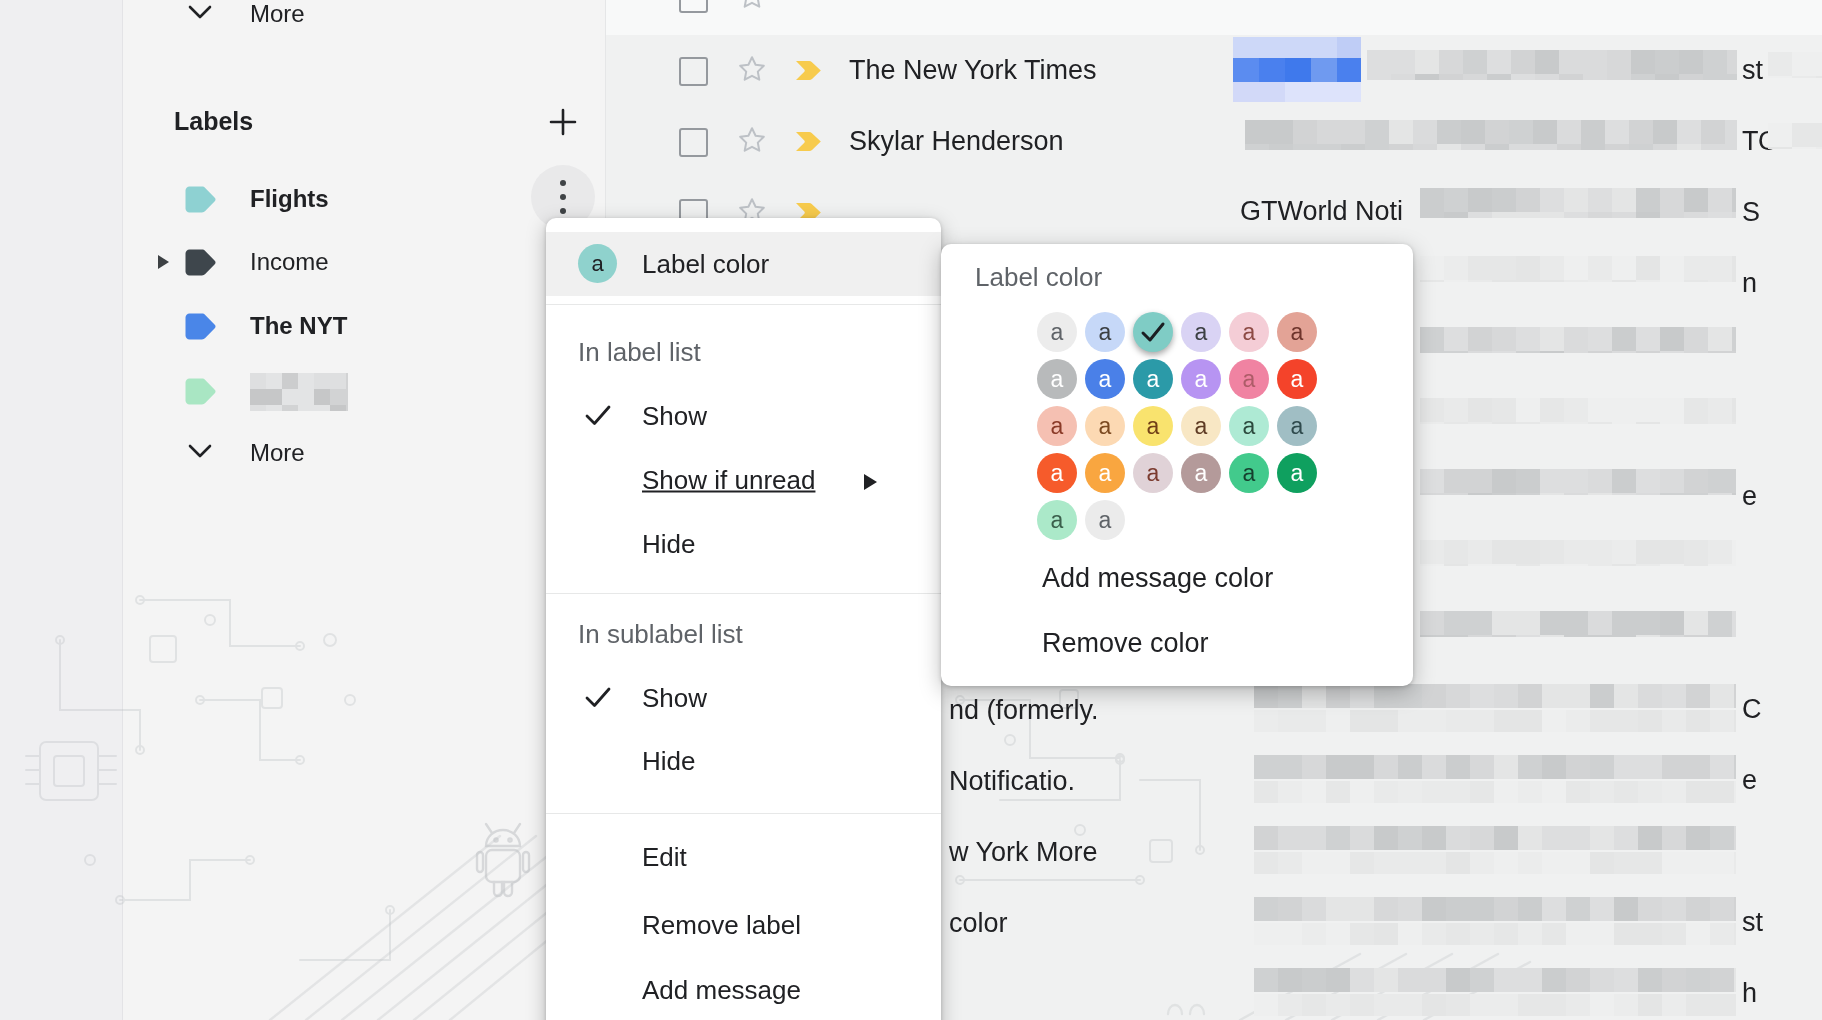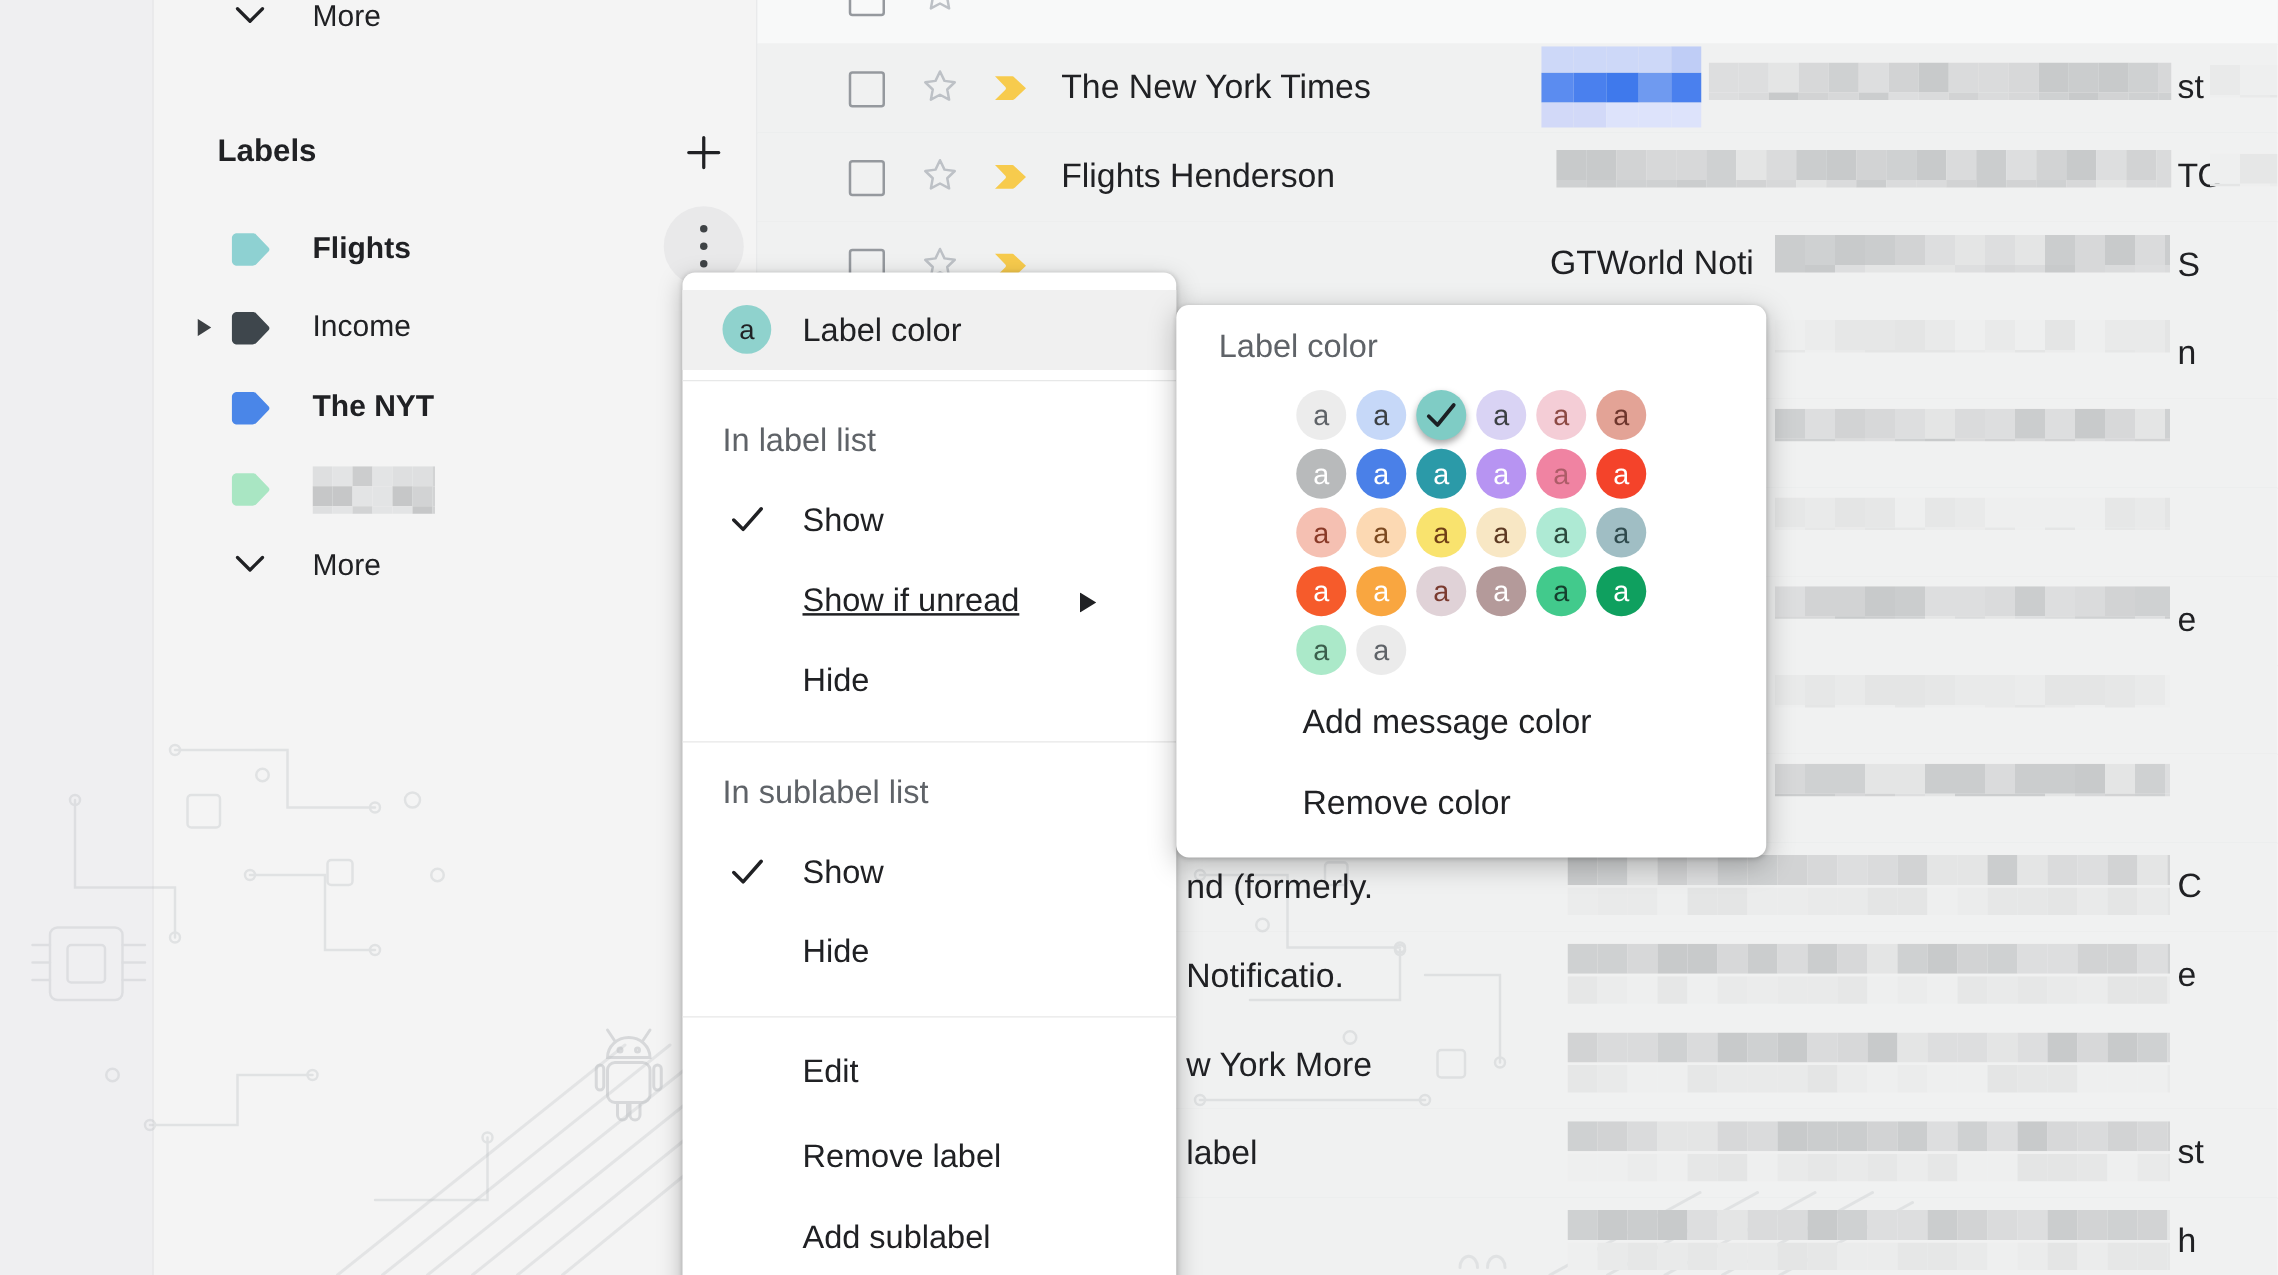--- a/index.html
+++ b/index.html
@@ -288,21 +288,21 @@
       <i style="position: absolute; left: 24px; top: 24px; width: 24px; height: 24px; background: rgb(233, 234, 234);"></i>
       <i style="position: absolute; left: 48px; top: 24px; width: 24px; height: 24px; background: rgb(230, 231, 231);"></i>
     </div>
     <div class="checkbox" style="left: 679px; top: 128px;"></div>
     <span class="abs" style="left: 737px; top: 125px;"><svg width="30" height="30" viewBox="0 0 30 30">
         <path d="M15 3.2 l3.6 7.5 8.2 1.1 -6 5.8 1.5 8.1 -7.3 -3.9 -7.3 3.9 1.5 -8.1 -6 -5.8 8.2 -1.1 Z" fill="none" stroke="#bdc1c6" stroke-width="2" stroke-linejoin="round"></path>
       </svg></span>
     <span class="abs" style="left: 794px; top: 130px;"><svg width="29" height="23" viewBox="0 0 29 23">
         <path d="M2 2 H15.2 c1 0 1.9 .4 2.5 1.1 L26.8 11.5 18 19.9 c-.7 .7 -1.6 1.1 -2.6 1.1 H2 l8.3 -8.3 c.6 -.6 .6 -1.6 0 -2.2 Z" fill="#f7cb4d"></path>
       </svg></span>
-    <span class="sender" style="left: 849px; top: 141px;">Flights Henderson</span>
+    <span class="sender" style="left: 849px; top: 141px;">Skylar Henderson</span>
     <span class="tail-frag" style="left: 1742px; top: 141px;">TO</span>
     <div class="redact" style="left: 1245px; top: 120px; width: 492px; height: 30px;">
       <i style="position: absolute; left: 0px; top: 0px; width: 24px; height: 24px; background: rgb(200, 202, 203);"></i>
       <i style="position: absolute; left: 24px; top: 0px; width: 24px; height: 24px; background: rgb(200, 202, 203);"></i>
       <i style="position: absolute; left: 48px; top: 0px; width: 24px; height: 24px; background: rgb(210, 211, 212);"></i>
       <i style="position: absolute; left: 72px; top: 0px; width: 24px; height: 24px; background: rgb(215, 216, 217);"></i>
       <i style="position: absolute; left: 96px; top: 0px; width: 24px; height: 24px; background: rgb(215, 216, 217);"></i>
       <i style="position: absolute; left: 120px; top: 0px; width: 24px; height: 24px; background: rgb(207, 209, 210);"></i>
       <i style="position: absolute; left: 144px; top: 0px; width: 24px; height: 24px; background: rgb(228, 229, 229);"></i>
       <i style="position: absolute; left: 168px; top: 0px; width: 24px; height: 24px; background: rgb(218, 219, 220);"></i>
@@ -706,21 +706,21 @@
       <i style="position: absolute; left: 288px; top: 0px; width: 24px; height: 24px; background: rgb(238, 239, 239);"></i>
       <i style="position: absolute; left: 312px; top: 0px; width: 24px; height: 24px; background: rgb(238, 239, 239);"></i>
       <i style="position: absolute; left: 336px; top: 0px; width: 24px; height: 24px; background: rgb(228, 229, 229);"></i>
       <i style="position: absolute; left: 360px; top: 0px; width: 24px; height: 24px; background: rgb(230, 231, 231);"></i>
       <i style="position: absolute; left: 384px; top: 0px; width: 24px; height: 24px; background: rgb(230, 231, 231);"></i>
       <i style="position: absolute; left: 408px; top: 0px; width: 24px; height: 24px; background: rgb(238, 239, 239);"></i>
       <i style="position: absolute; left: 432px; top: 0px; width: 24px; height: 24px; background: rgb(238, 239, 239);"></i>
       <i style="position: absolute; left: 456px; top: 0px; width: 24px; height: 24px; background: rgb(238, 239, 239);"></i>
       <i style="position: absolute; left: 480px; top: 0px; width: 24px; height: 24px; background: rgb(233, 234, 234);"></i>
     </div>
-    <span class="sender" style="left: 949px; top: 923px;">label</span>
+    <span class="sender" style="left: 949px; top: 923px;">color</span>
     <span class="tail-frag" style="left: 1742px; top: 922px;">st</span>
     <div class="redact" style="left: 1254px; top: 897px; width: 482px; height: 24px;">
       <i style="position: absolute; left: 0px; top: 0px; width: 24px; height: 24px; background: rgb(207, 209, 210);"></i>
       <i style="position: absolute; left: 24px; top: 0px; width: 24px; height: 24px; background: rgb(210, 211, 212);"></i>
       <i style="position: absolute; left: 48px; top: 0px; width: 24px; height: 24px; background: rgb(218, 219, 220);"></i>
       <i style="position: absolute; left: 72px; top: 0px; width: 24px; height: 24px; background: rgb(228, 229, 229);"></i>
       <i style="position: absolute; left: 96px; top: 0px; width: 24px; height: 24px; background: rgb(228, 229, 229);"></i>
       <i style="position: absolute; left: 120px; top: 0px; width: 24px; height: 24px; background: rgb(215, 216, 217);"></i>
       <i style="position: absolute; left: 144px; top: 0px; width: 24px; height: 24px; background: rgb(218, 219, 220);"></i>
       <i style="position: absolute; left: 168px; top: 0px; width: 24px; height: 24px; background: rgb(200, 202, 203);"></i>
@@ -831,21 +831,21 @@
       <div class="menu-divider" style="top: 375px;"></div>
       <span class="menu-header" style="top: 416px;">In sublabel list</span>
       <span class="menu-check" style="top: 480px;"><svg width="28" height="24" viewBox="0 0 28 24">
           <path d="M3 13 L10.5 20.5 L25 4" fill="none" stroke="#202124" stroke-width="2.8" stroke-linecap="round" stroke-linejoin="round"></path>
         </svg></span>
       <span class="menu-item" style="top: 480px;">Show</span>
       <span class="menu-item" style="top: 543px;">Hide</span>
       <div class="menu-divider" style="top: 595px;"></div>
       <span class="menu-item" style="top: 639px;">Edit</span>
       <span class="menu-item" style="top: 707px;">Remove label</span>
-      <span class="menu-item" style="top: 772px;">Add sublabel</span>
+      <span class="menu-item" style="top: 772px;">Add message</span>
     </div>
 </div>
 
 <div id="color-submenu">
   <span class="submenu-title">Label color</span>
   <div id="swatch-grid">
       <div class="swatch" style="left: 96px; top: 68px; background: rgb(236, 236, 236); color: rgb(95, 99, 104);">a</div>
       <div class="swatch dotted" style="left: 144px; top: 68px; background: rgb(198, 216, 248); color: rgb(60, 64, 67);">a</div>
       <div class="swatch selected" style="left: 192px; top: 68px; background: rgb(127, 204, 197); color: rgb(32, 33, 36);">
         <svg width="26" height="22" viewBox="0 0 26 22">

